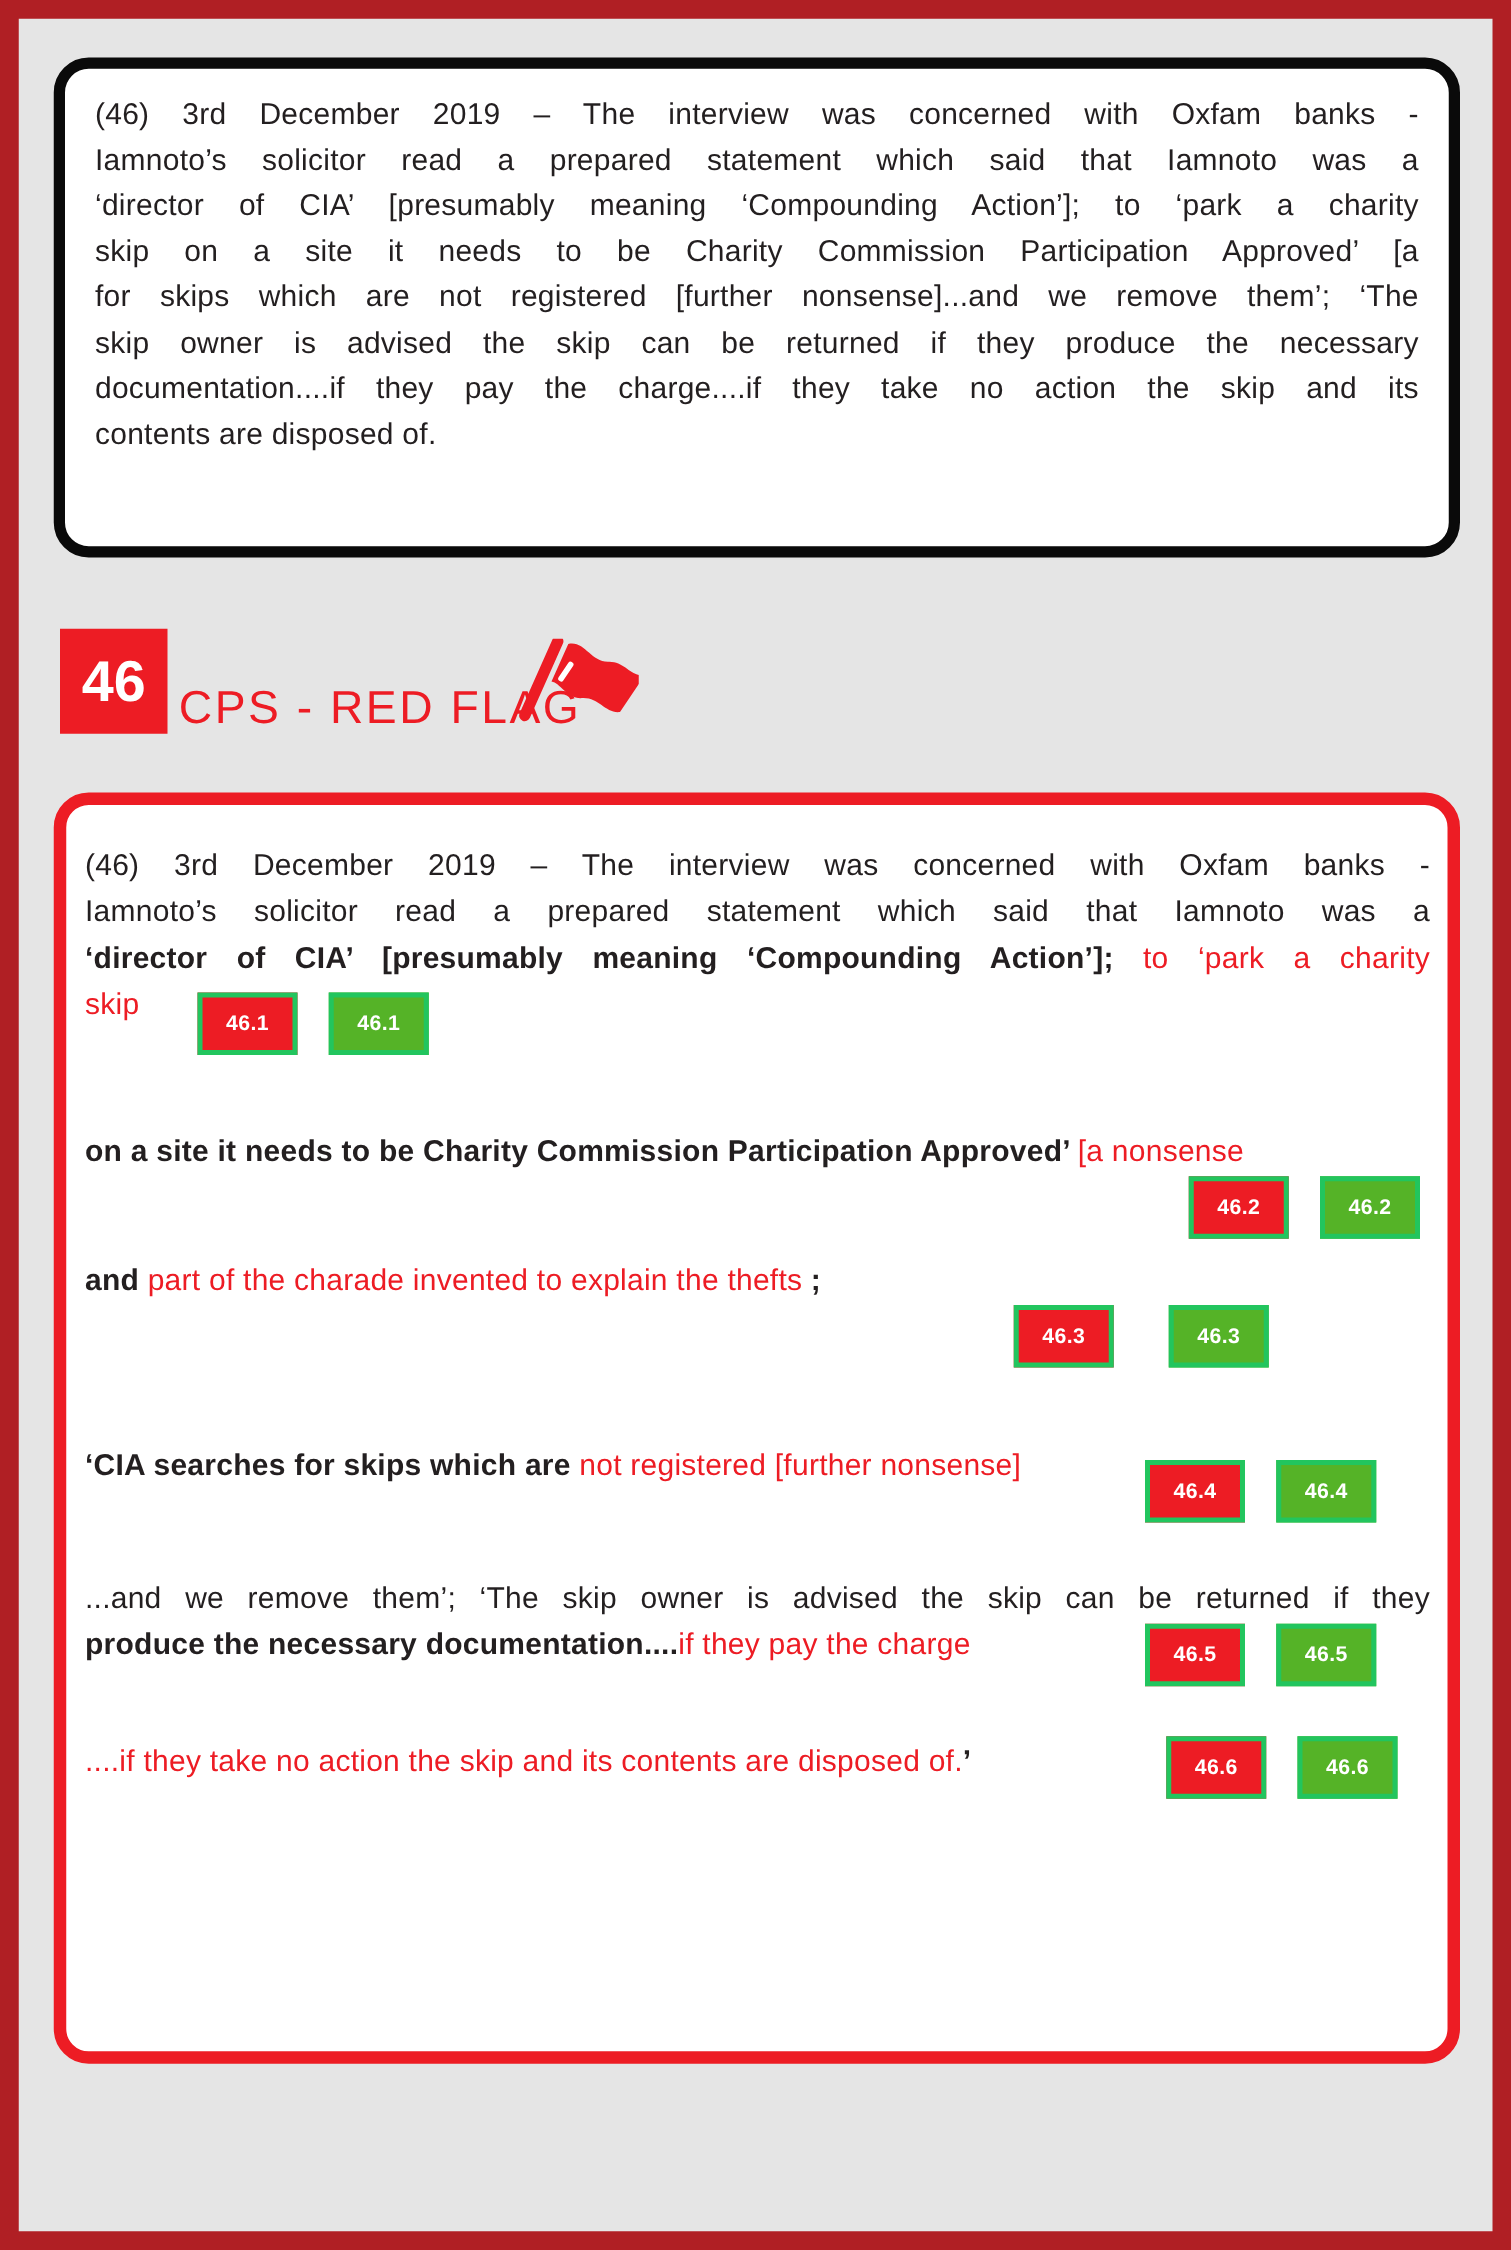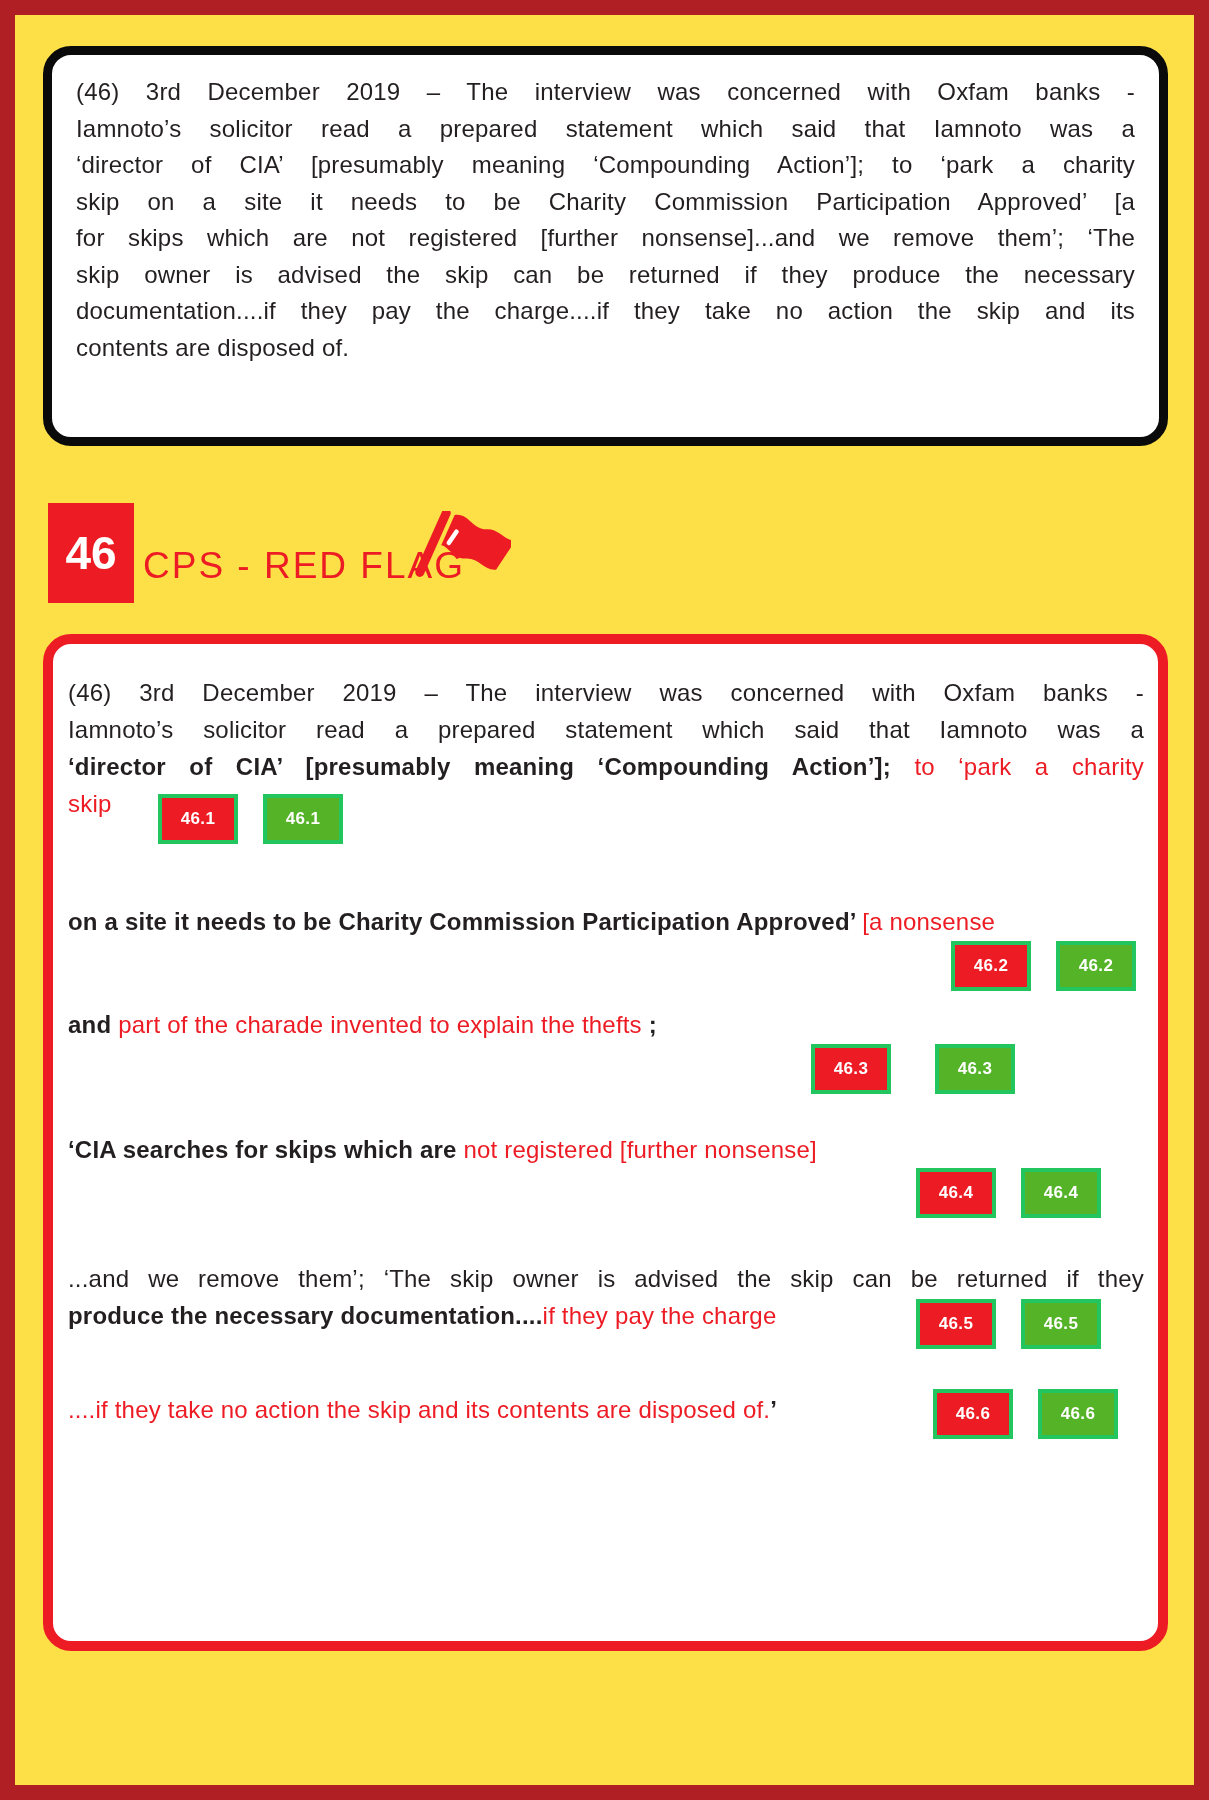--- a/index.html
+++ b/index.html
@@ -1,21 +1,21 @@
 <!DOCTYPE html>
 <html><head>
 <meta charset="utf-8">
 <style>
   html,body { margin:0; padding:0; background:#ffffff; }
   .page {
     position:relative;
     width:1209px; height:1800px;
     box-sizing:border-box;
     border:15px solid #b01f24;
-    background:#fde047;
+    background:#e5e5e5;
     font-family:"Liberation Sans", sans-serif;
     overflow:hidden;
     padding-left:13px;
   }
   
   .topbox {
     position:absolute; left:28px; top:31px;
     width:1125px; height:400px;
     box-sizing:border-box;
     border:9px solid #0a0a0a;
@@ -26,21 +26,21 @@
   .jline {
     font-size:24px; line-height:36.5px;
     color:#231f20; letter-spacing:0.2px;
     text-align:justify; text-align-last:justify;
     white-space:normal;
   }
   .jline.lastline { text-align-last:left; }
   
   .numsq {
     position:absolute; left:33px; top:488px;
-    width:86px; height:100px;
+    width:86px; height:84px;
     background:#ed1c24;
     color:#ffffff; font-weight:bold; font-size:46px;
     display:flex; align-items:center; justify-content:center;
   }
   .header-title {
     position:absolute; left:128px; top:530px;
     font-size:37px; color:#ed1c24; letter-spacing:2px;
     white-space:nowrap;
   }
   .flagwrap { position:absolute; left:398px; top:496px; width:98px; height:98px; }
@@ -119,21 +119,21 @@
     <div class="badge bgreen" style="left:210px; top:150px;">46.1</div>
 
     <div class="fline" style="top:259px;"><span class="blk">on a site it needs to be Charity Commission Participation Approved’ </span><span class="red">[a nonsense</span></div>
     <div class="badge bred" style="left:898px; top:297px;">46.2</div>
     <div class="badge bgreen" style="left:1003px; top:297px;">46.2</div>
 
     <div class="fline" style="top:362px;"><span class="blk">and </span><span class="red">part of the charade invented to explain the thefts</span><span class="blk"> ;</span></div>
     <div class="badge bred" style="left:758px; top:400px;">46.3</div>
     <div class="badge bgreen" style="left:882px; top:400px;">46.3</div>
 
-    <div class="fline" style="top:487px;"><span class="blk">‘CIA searches for skips which are </span><span class="red">not registered [further nonsense]</span></div>
+    <div class="fline" style="top:510px;"><span class="blk">‘CIA searches for skips which are </span><span class="red">not registered [further nonsense]</span></div>
     <div class="badge bred" style="left:863px; top:524px;">46.4</div>
     <div class="badge bgreen" style="left:968px; top:524px;">46.4</div>
 
     <div class="fpara" style="top:616px;">
       <div class="jl">...and we remove them’; ‘The skip owner is advised the skip can be returned if they</div>
       <div><span class="blk">produce the necessary documentation....</span><span class="red">if they pay the charge</span></div>
     </div>
     <div class="badge bred" style="left:863px; top:655px;">46.5</div>
     <div class="badge bgreen" style="left:968px; top:655px;">46.5</div>
 

